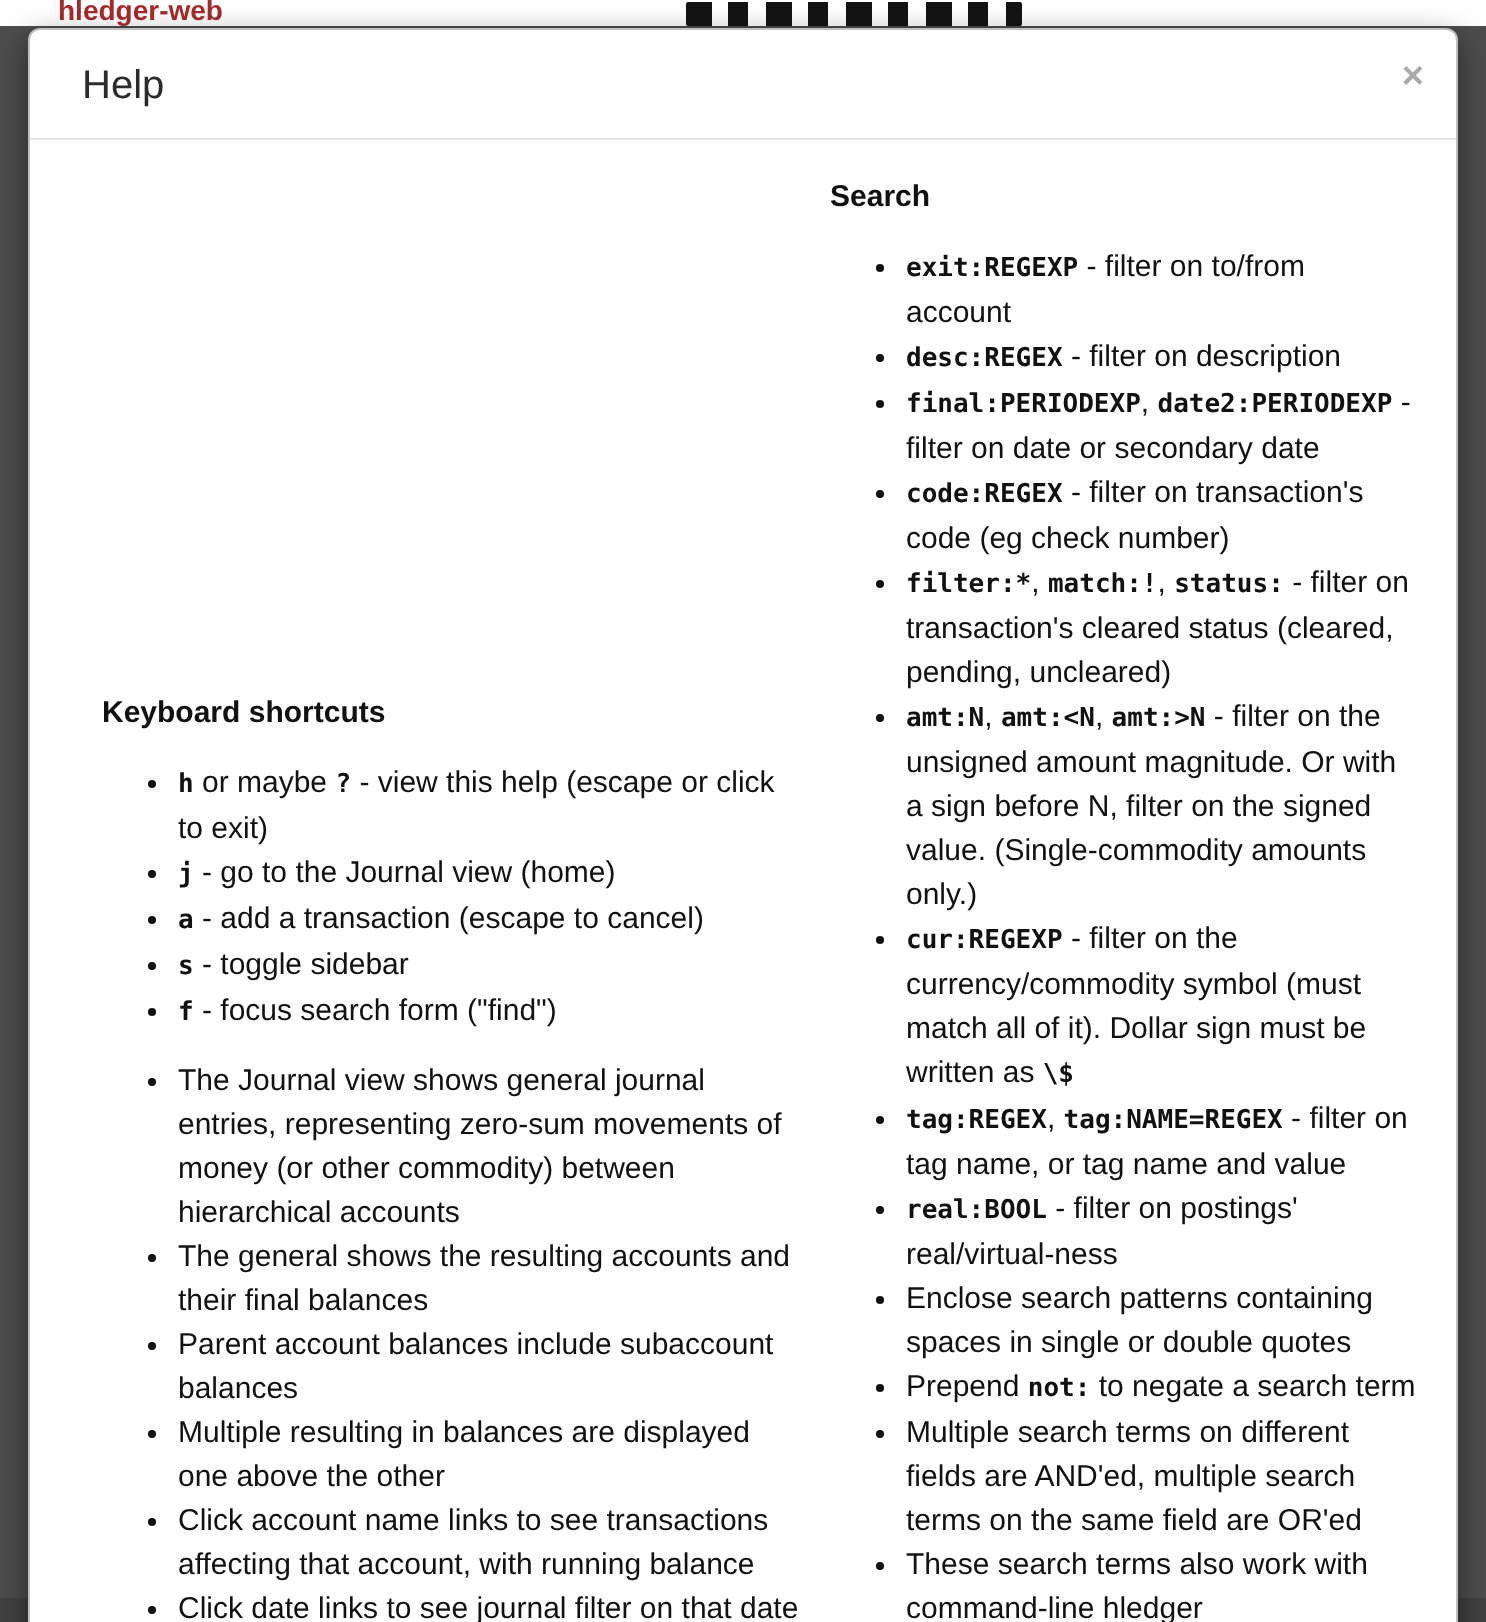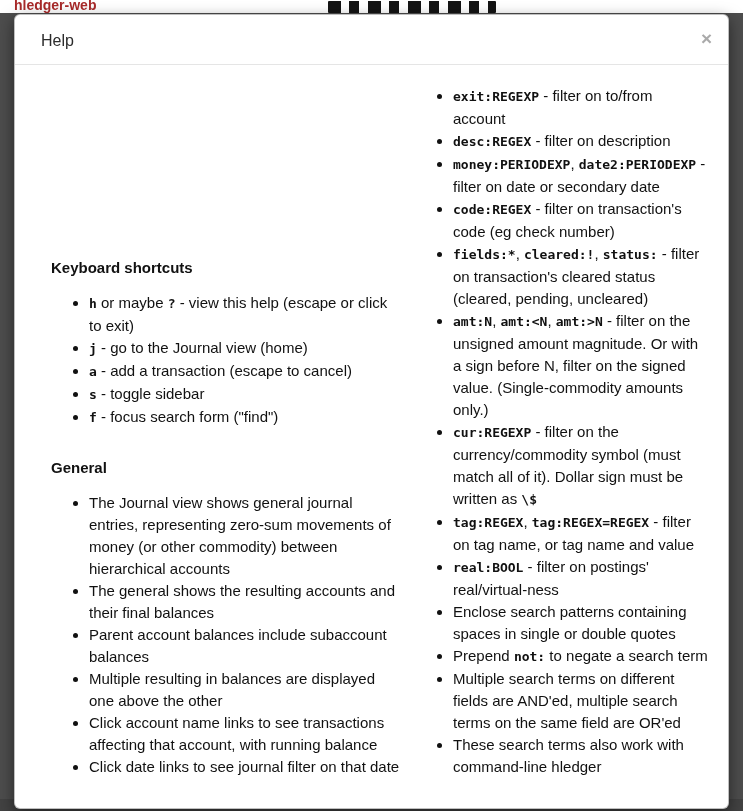--- a/index.html
+++ b/index.html
@@ -9,21 +9,21 @@
     width: 743px;
     height: 811px;
     background: #ffffff;
     font-family: "Liberation Sans", sans-serif;
     color: #222;
     overflow: hidden;
   }
   
   .page-strip {
     position: absolute;
-    top: 0; left: 0; right: 0;
+    top: 0; left: 15px; right: 0;
     height: 14px;
     background: #fff;
     z-index: 1;
   }
   .brand-link {
     position: absolute;
     left: 14px;
     top: -3px;
     font-size: 14px;
     font-weight: bold;
@@ -69,21 +69,21 @@
     box-shadow: 0 5px 15px rgba(0,0,0,.5);
     z-index: 3;
   }
   .modal-header {
     position: relative;
     padding: 16px 16px 14px 26px;
     border-bottom: 1px solid #e5e5e5;
   }
   .modal-title {
     margin: 0;
-    font-size: 16px;
+    font-size: 20px;
     font-weight: 500;
     line-height: 1.2;
     color: #2b2b2b;
   }
   .close-button {
     position: absolute;
     top: 14px;
     right: 16px;
     background: none;
     border: none;
@@ -155,41 +155,41 @@
     <div class="col-left">
       <h4 class="section-heading">Keyboard shortcuts</h4>
       <ul class="help-list">
           <li><code>h</code> or maybe <code>?</code> - view this help (escape or click to exit)</li>
           <li><code>j</code> - go to the Journal view (home)</li>
           <li><code>a</code> - add a transaction (escape to cancel)</li>
           <li><code>s</code> - toggle sidebar</li>
           <li><code>f</code> - focus search form ("find")</li>
         </ul>
 
-      <h4 class="section-heading spaced">General</h4>
       <ul class="help-list">
           <li>The Journal view shows general journal entries, representing zero-sum movements of money (or other commodity) between hierarchical accounts</li>
           <li>The general shows the resulting accounts and their final balances</li>
           <li>Parent account balances include subaccount balances</li>
           <li>Multiple resulting in balances are displayed one above the other</li>
           <li>Click account name links to see transactions affecting that account, with running balance</li>
           <li>Click date links to see journal filter on that date</li>
         </ul>
     </div>
 
     <div class="col-right">
+      <h4 class="section-heading">Search</h4>
       <ul class="help-list">
           <li><code>exit:REGEXP</code> - filter on to/from account</li>
           <li><code>desc:REGEX</code> - filter on description</li>
-          <li><code>money:PERIODEXP</code>, <code>date2:PERIODEXP</code> - filter on date or secondary date</li>
+          <li><code>final:PERIODEXP</code>, <code>date2:PERIODEXP</code> - filter on date or secondary date</li>
           <li><code>code:REGEX</code> - filter on transaction's code (eg check number)</li>
-          <li><code>fields:*</code>, <code>cleared:!</code>, <code>status:</code> - filter on transaction's cleared status (cleared, pending, uncleared)</li>
+          <li><code>filter:*</code>, <code>match:!</code>, <code>status:</code> - filter on transaction's cleared status (cleared, pending, uncleared)</li>
           <li><code>amt:N</code>, <code>amt:&lt;N</code>, <code>amt:&gt;N</code> - filter on the unsigned amount magnitude. Or with a sign before N, filter on the signed value. (Single-commodity amounts only.)</li>
           <li><code>cur:REGEXP</code> - filter on the currency/commodity symbol (must match all of it). Dollar sign must be written as <code>\$</code></li>
-          <li><code>tag:REGEX</code>, <code>tag:REGEX=REGEX</code> - filter on tag name, or tag name and value</li>
+          <li><code>tag:REGEX</code>, <code>tag:NAME=REGEX</code> - filter on tag name, or tag name and value</li>
           <li><code>real:BOOL</code> - filter on postings' real/virtual-ness</li>
           <li>Enclose search patterns containing spaces in single or double quotes</li>
           <li>Prepend <code>not:</code> to negate a search term</li>
           <li>Multiple search terms on different fields are AND'ed, multiple search terms on the same field are OR'ed</li>
           <li>These search terms also work with command-line hledger</li>
         </ul>
     </div>
 
   </div>
 </div>

